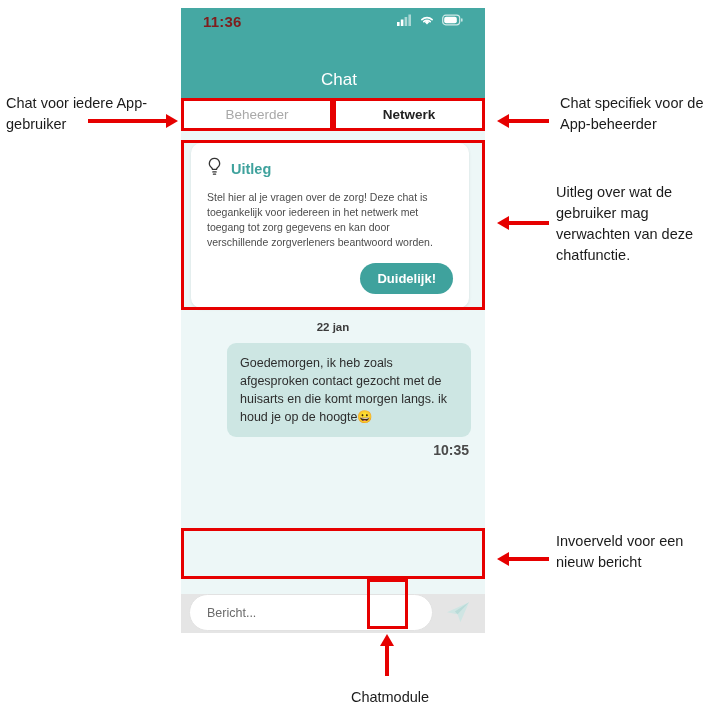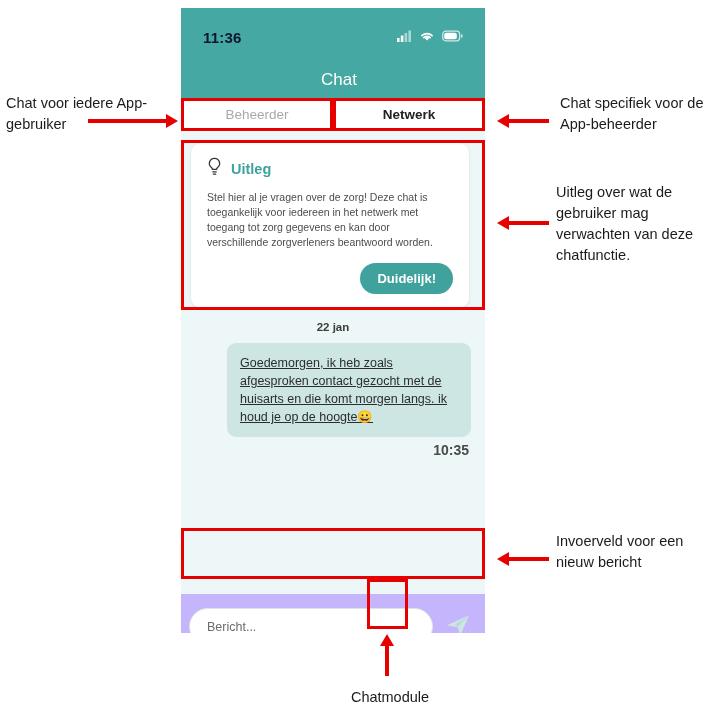--- a/index.html
+++ b/index.html
@@ -100,22 +100,22 @@
 
   .topbar {
     height: 90px;
     background: #45a8a3;
     position: relative;
   }
   .statusbar {
     display: flex;
     align-items: flex-end;
     justify-content: space-between;
-    padding: 20px 22px 0 22px;
-    color: #0f172a;
+    padding: 4px 22px 0 22px;
+    color: #7f1d1d;
   }
   .clock {
     font-size: 15px;
     font-weight: bold;
     letter-spacing: .2px;
   }
   .status-icons {
     display: flex;
     align-items: center;
     gap: 7px;
@@ -215,35 +215,34 @@
     padding: 10px 14px 0 14px;
   }
   .bubble {
     background: #cde6e3;
     border-radius: 9px;
     padding: 11px 13px;
     max-width: 218px;
     font-size: 12.5px;
     line-height: 18px;
     color: #2d2d2d;
-    text-decoration: underline;
   }
   .msg-time {
     text-align: right;
     padding: 5px 16px 0 0;
     font-size: 14px;
     font-weight: bold;
     color: #4a4a4a;
   }
 
   .composer {
     height: 51px;
-    background: #c4b5fd;
-    display: flex;
-    align-items: flex-end;
+    background: #e5e5e5;
+    display: flex;
+    align-items: flex-start;
     padding: 0 8px;
     gap: 6px;
     box-sizing: border-box;
   }
   .composer-input {
     flex: 1;
     height: 37px;
     background: #ffffff;
     border: 1px solid #e2e2e2;
     border-radius: 19px;

